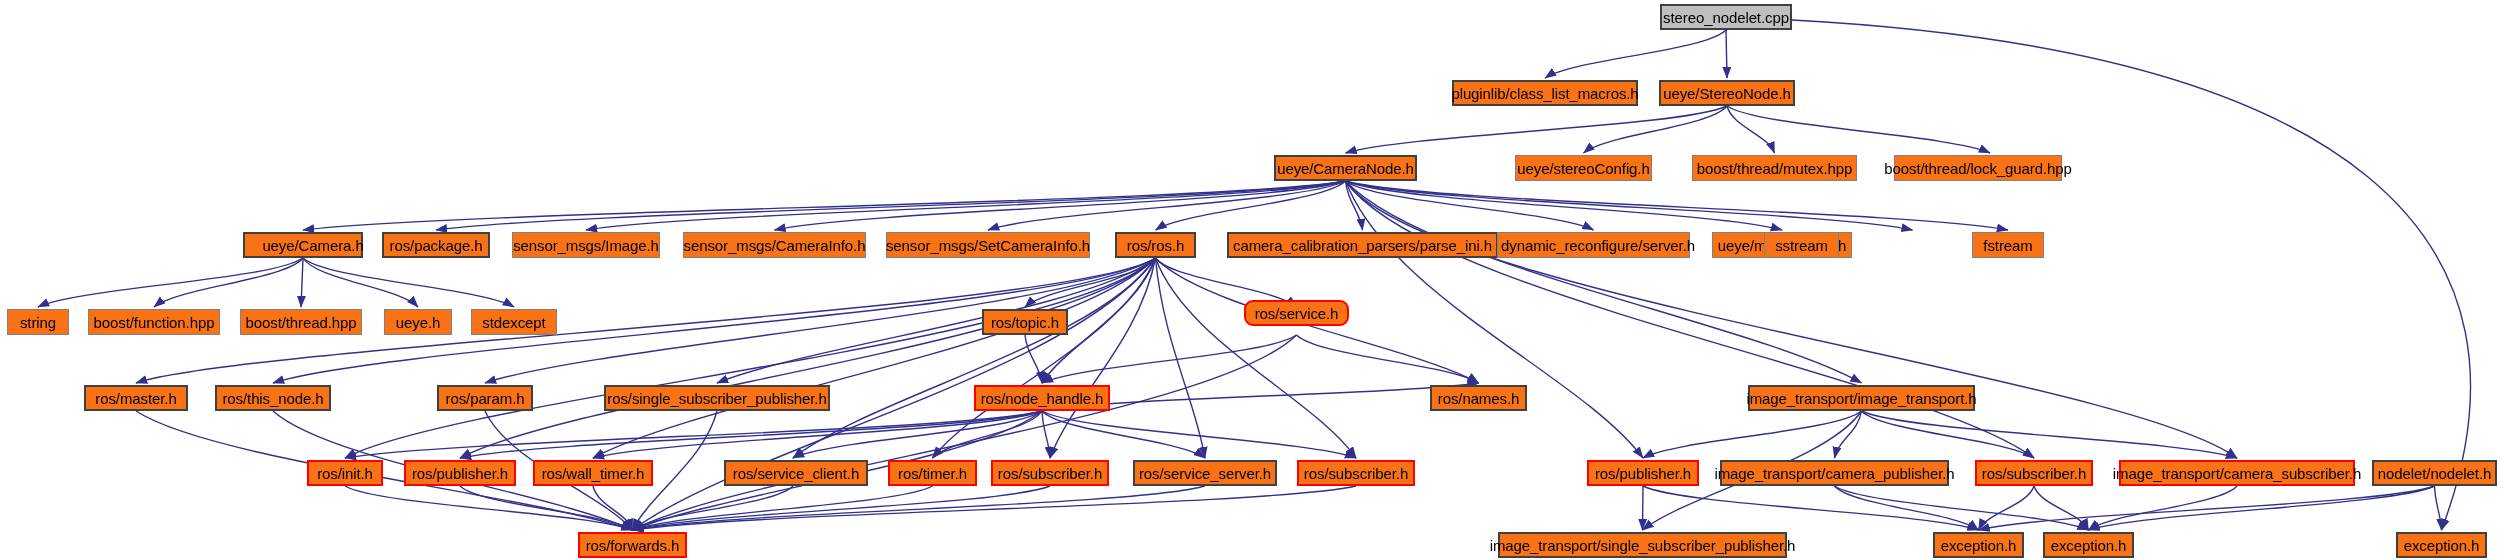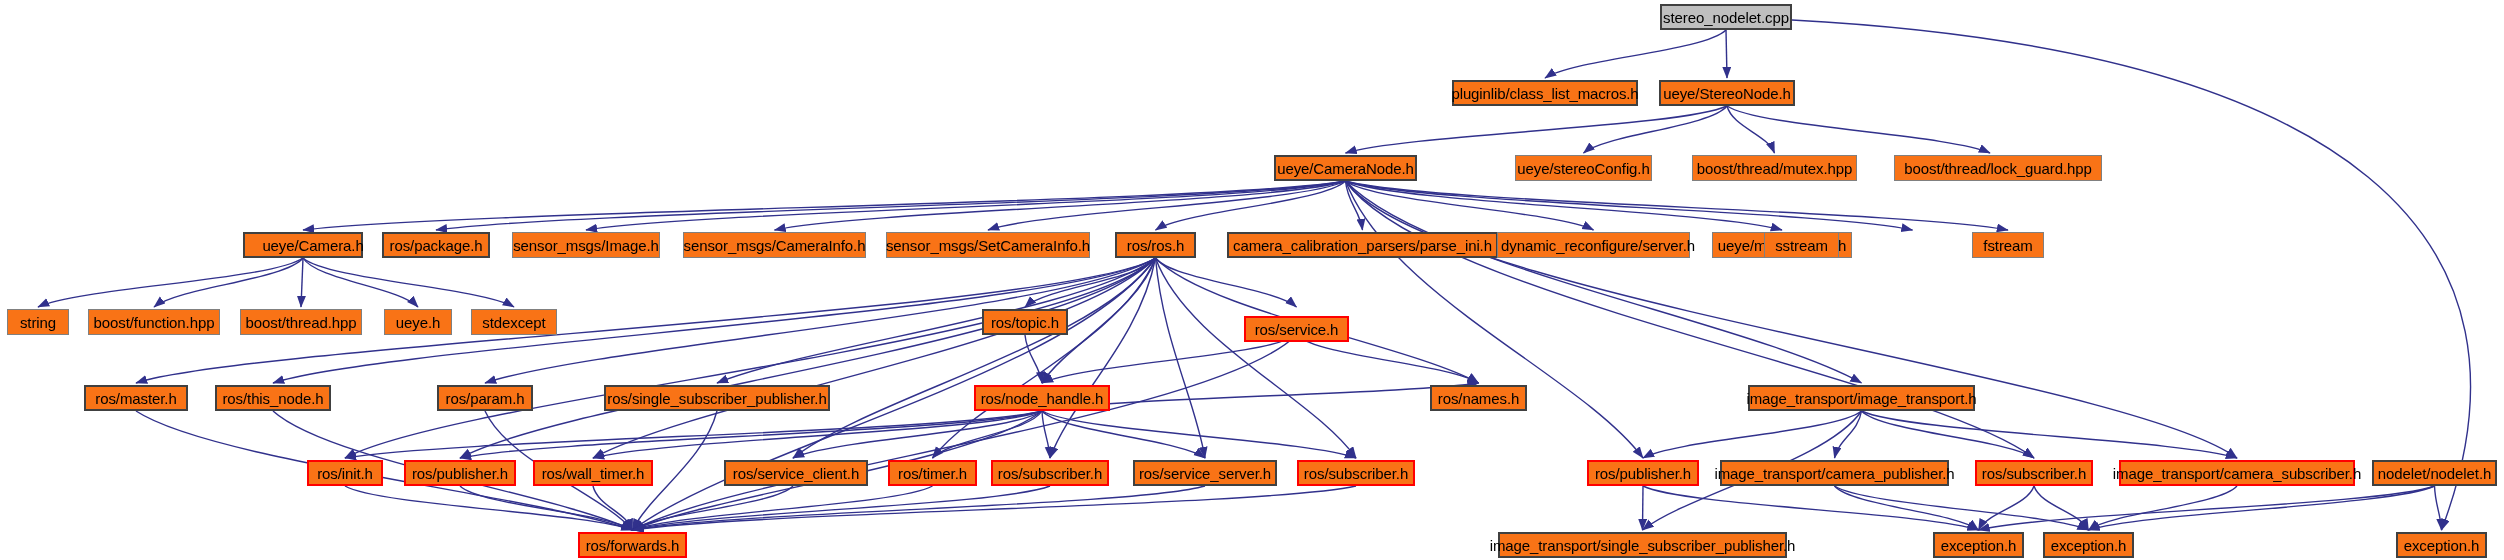--- a/index.html
+++ b/index.html
@@ -139,40 +139,40 @@
         <path d="M2434.5,486 C2392.98,505.8 2143.86,512.4 2088.5,530" fill="none" stroke="#31318c" stroke-width="1.4" marker-end="url(#arrow)"></path>
         <path d="M2434.5,486 C2435.34,505.8 2440.38,512.4 2441.5,530" fill="none" stroke="#31318c" stroke-width="1.4" marker-end="url(#arrow)"></path>
       </g>
   </svg>
   <div id="node-layer">
       <div class="node root" style="left: 1660px; top: 4px; width: 132px;">stereo_nodelet.cpp</div>
       <div class="node thick" style="left: 1452px; top: 80px; width: 186px;">pluginlib/class_list_macros.h</div>
       <div class="node thick" style="left: 1659px; top: 80px; width: 136px;">ueye/StereoNode.h</div>
       <div class="node" style="left: 1515px; top: 155px; width: 137px;">ueye/stereoConfig.h</div>
       <div class="node" style="left: 1692px; top: 155px; width: 165px;">boost/thread/mutex.hpp</div>
-      <div class="node" style="left: 1894px; top: 155px; width: 208px;">boost/thread/lock_guard.hpp</div>
+      <div class="node" style="left: 1894px; top: 155px; width: 168px;">boost/thread/lock_guard.hpp</div>
       <div class="node thick" style="left: 1274px; top: 155px; width: 143px;">ueye/CameraNode.h</div>
       <div class="node thick" style="left: 243px; top: 232px; width: 120px; padding-left: 20px;">ueye/Camera.h</div>
       <div class="node thick" style="left: 382px; top: 232px; width: 108px;">ros/package.h</div>
       <div class="node" style="left: 512px; top: 232px; width: 148px;">sensor_msgs/Image.h</div>
       <div class="node" style="left: 683px; top: 232px; width: 183px;">sensor_msgs/CameraInfo.h</div>
       <div class="node" style="left: 886px; top: 232px; width: 204px;">sensor_msgs/SetCameraInfo.h</div>
       <div class="node thick" style="left: 1115px; top: 232px; width: 81px;">ros/ros.h</div>
       <div class="node thick" style="left: 1227px; top: 232px; width: 271px;">camera_calibration_parsers/parse_ini.h</div>
       <div class="node" style="left: 1497px; top: 232px; width: 193px; padding-left: 9px;">dynamic_reconfigure/server.h</div>
       <div class="node" style="left: 1712px; top: 232px; width: 140px;">ueye/monoConfig.h</div>
       <div class="node" style="left: 1764px; top: 232px; width: 75px;">sstream</div>
       <div class="node" style="left: 1972px; top: 232px; width: 72px;">fstream</div>
       <div class="node" style="left: 7px; top: 309px; width: 62px;">string</div>
       <div class="node" style="left: 88px; top: 309px; width: 132px;">boost/function.hpp</div>
       <div class="node" style="left: 240px; top: 309px; width: 122px;">boost/thread.hpp</div>
       <div class="node" style="left: 384px; top: 309px; width: 68px;">ueye.h</div>
       <div class="node" style="left: 471px; top: 309px; width: 86px;">stdexcept</div>
       <div class="node thick" style="left: 982px; top: 309px; width: 86px;">ros/topic.h</div>
-      <div class="node red" style="left: 1244px; top: 316px; width: 105px;">ros/service.h</div>
+      <div class="node red" style="left: 1244px; top: 300px; width: 105px; border-radius: 9px;">ros/service.h</div>
       <div class="node thick" style="left: 84px; top: 385px; width: 104px;">ros/master.h</div>
       <div class="node thick" style="left: 215px; top: 385px; width: 116px;">ros/this_node.h</div>
       <div class="node thick" style="left: 437px; top: 385px; width: 96px;">ros/param.h</div>
       <div class="node thick" style="left: 604px; top: 385px; width: 226px;">ros/single_subscriber_publisher.h</div>
       <div class="node red" style="left: 974px; top: 385px; width: 136px;">ros/node_handle.h</div>
       <div class="node thick" style="left: 1430px; top: 385px; width: 97px;">ros/names.h</div>
       <div class="node thick" style="left: 1748px; top: 385px; width: 227px;">image_transport/image_transport.h</div>
       <div class="node red" style="left: 307px; top: 460px; width: 76px;">ros/init.h</div>
       <div class="node red" style="left: 404px; top: 460px; width: 112px;">ros/publisher.h</div>
       <div class="node red" style="left: 533px; top: 460px; width: 120px;">ros/wall_timer.h</div>

